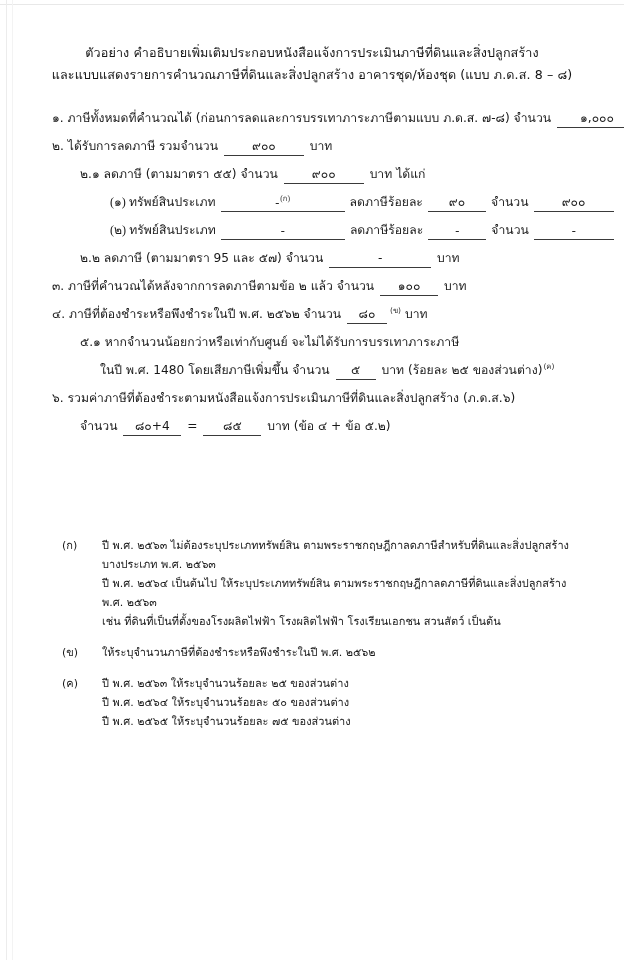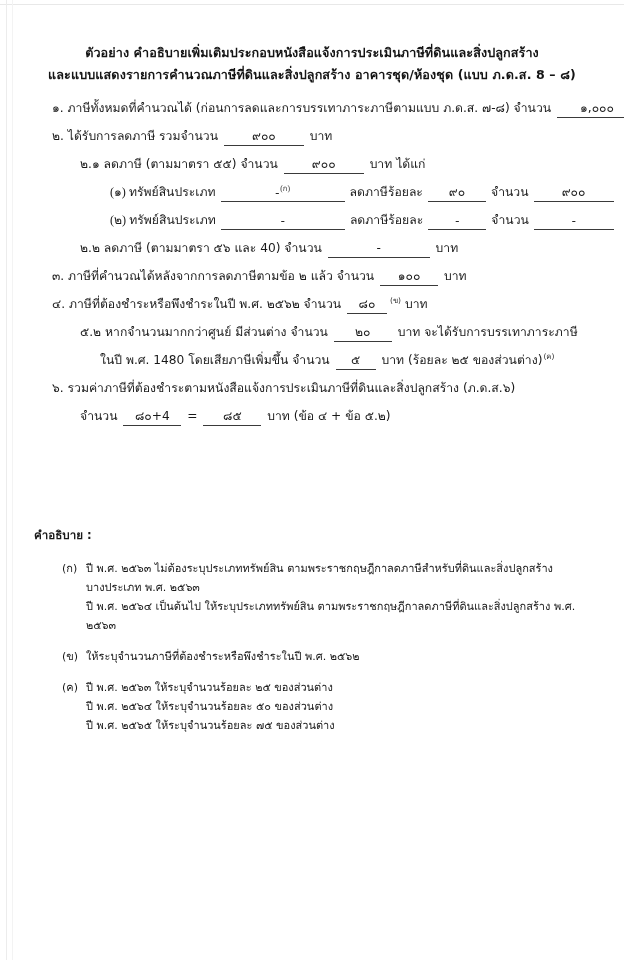--- a/index.html
+++ b/index.html
@@ -43,29 +43,29 @@
     box-sizing: border-box;
     padding: 0;
   }
 
   .title-block {
     text-align: center;
     margin-top: 42px;
     padding: 0 48px;
   }
   .title-line {
-    font-weight: bold;
+    font-weight: normal;
     font-size: 12.6px;
     line-height: 22px;
     letter-spacing: 0.1px;
     color: #141414;
   }
 
   .body-block {
-    margin-top: 8px;
+    margin-top: 18px;
     padding: 0 46px 0 52px;
     font-size: 12.2px;
     line-height: 28px;
     color: #181818;
   }
 
   .row {
     display: block;
     white-space: nowrap;
   }
@@ -111,21 +111,21 @@
   }
   .note-item {
     display: flex;
     margin-bottom: 12px;
     padding-left: 28px;
   }
   .note-marker {
     flex: 0 0 auto;
     width: 24px;
   }
-  .note-body { flex: 1 1 auto; }
+  .note-body { flex: 1 1 auto; margin-left: 16px; }
   .note-line { display: block; }
 </style>
 </head>
 <body>
 
 <div class="scan-edge-top"></div>
 <div class="scan-edge-left"></div>
 <div class="scan-edge-left2"></div>
 
 <div class="page">
@@ -176,47 +176,45 @@
       <span class="blank b-xxl">-</span>
       <span>ลดภาษีร้อยละ</span>
       <span class="blank b-md">-</span>
       <span>จำนวน</span>
       <span class="blank b-lg">-</span>
       
     </div>
 
     <div class="row indent-1">
       <span>๒.๒</span>
-      <span>ลดภาษี (ตามมาตรา ๕๖ และ 40)  จำนวน</span>
+      <span>ลดภาษี (ตามมาตรา 95 และ ๕๗)  จำนวน</span>
       <span class="blank b-xl">-</span>
       <span>บาท</span>
     </div>
 
     <div class="row">
       <span>๓.</span>
       <span>ภาษีที่คำนวณได้หลังจากการลดภาษีตามข้อ ๒ แล้ว จำนวน</span>
       <span class="blank b-md">๑๐๐</span>
       <span>บาท</span>
     </div>
 
     <div class="row">
       <span>๔.</span>
       <span>ภาษีที่ต้องชำระหรือพึงชำระในปี พ.ศ. ๒๕๖๒ จำนวน</span>
       <span class="blank b-sm"><span>๘๐</span></span><sup class="fn">(ข)</sup>
       <span>บาท</span>
     </div>
 
 
-
-    <div class="row indent-1">
-      <span>๕.๒</span>
-      <span>หากจำนวนมากกว่าศูนย์ มีส่วนต่าง จำนวน</span>
-      <span class="blank b-md">๒๐</span>
-      <span>บาท จะได้รับการบรรเทาภาระภาษี</span>
-    </div>
+    <div class="row indent-1">
+      <span>๕.๑</span>
+      <span>หากจำนวนน้อยกว่าหรือเท่ากับศูนย์ จะไม่ได้รับการบรรเทาภาระภาษี</span>
+    </div>
+
 
     <div class="row indent-3">
       <span>ในปี พ.ศ. 1480 โดยเสียภาษีเพิ่มขึ้น จำนวน</span>
       <span class="blank b-sm">๕</span>
       <span>บาท (ร้อยละ ๒๕ ของส่วนต่าง)</span><sup class="fn">(ค)</sup>
     </div>
 
     <div class="row">
       <span>๖.</span>
       <span>รวมค่าภาษีที่ต้องชำระตามหนังสือแจ้งการประเมินภาษีที่ดินและสิ่งปลูกสร้าง (ภ.ด.ส.๖)</span>
@@ -226,28 +224,28 @@
       <span>จำนวน</span>
       <span class="blank b-md">๘๐+4</span>
       <span>=</span>
       <span class="blank b-md">๘๕</span>
       <span>บาท (ข้อ ๔ + ข้อ ๕.๒)</span>
     </div>
 
   </div>
 
   <div class="notes-block">
-    <div class="notes-title">คำอธิบาย :</div>
 
     <div class="note-item">
       <div class="note-marker">(ก)</div>
       <div class="note-body">
         <span class="note-line">ปี พ.ศ. ๒๕๖๓ ไม่ต้องระบุประเภททรัพย์สิน ตามพระราชกฤษฎีกาลดภาษีสำหรับที่ดินและสิ่งปลูกสร้าง</span>
         <span class="note-line">บางประเภท พ.ศ. ๒๕๖๓</span>
         <span class="note-line">ปี พ.ศ. ๒๕๖๔ เป็นต้นไป ให้ระบุประเภททรัพย์สิน ตามพระราชกฤษฎีกาลดภาษีที่ดินและสิ่งปลูกสร้าง พ.ศ. ๒๕๖๓</span>
+        <span class="note-line">เช่น ที่ดินที่เป็นที่ตั้งของโรงผลิตไฟฟ้า โรงผลิตไฟฟ้า โรงเรียนเอกชน สวนสัตว์ เป็นต้น</span>
       </div>
     </div>
 
     <div class="note-item">
       <div class="note-marker">(ข)</div>
       <div class="note-body">
         <span class="note-line">ให้ระบุจำนวนภาษีที่ต้องชำระหรือพึงชำระในปี พ.ศ. ๒๕๖๒</span>
       </div>
     </div>
 

